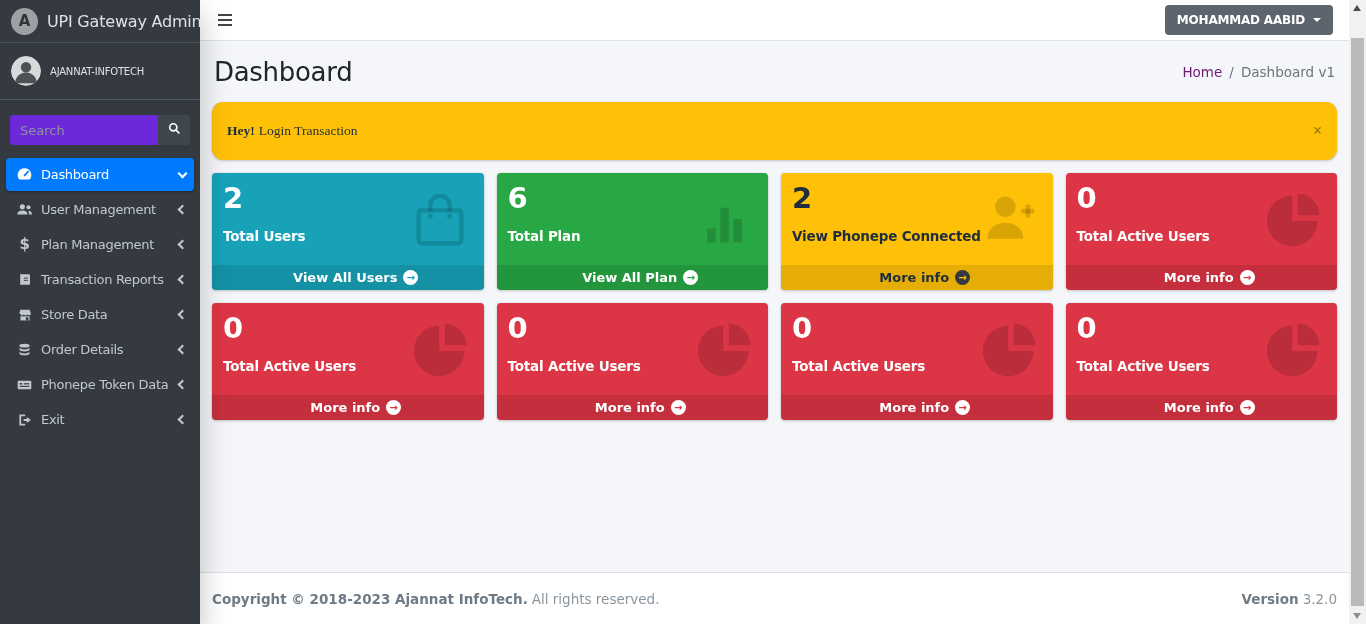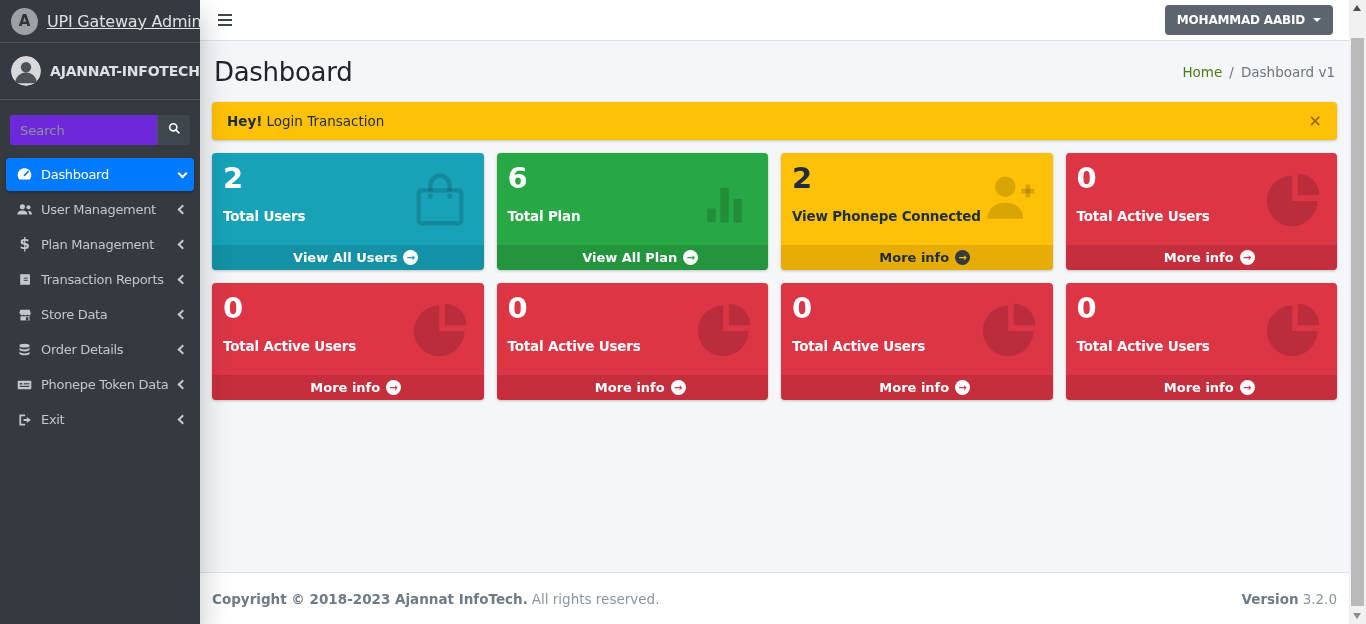--- a/index.html
+++ b/index.html
@@ -5,25 +5,25 @@
   * { box-sizing: border-box; margin: 0; padding: 0; }
   html, body { width: 1366px; height: 624px; overflow: hidden; }
   body { font-family: "DejaVu Sans", "Liberation Sans", sans-serif; background: #f4f6f9; }
 
   .app { position: absolute; left: 0; top: 0; right: 17px; bottom: 0; display: flex; }
 
   
   .sidebar { width: 200px; flex-shrink: 0; background: #343a40; display: flex; flex-direction: column; box-shadow: 0 14px 28px rgba(0,0,0,.25); z-index: 5; }
   .brand { height: 43px; display: flex; align-items: center; gap: 9px; padding: 0 11px; border-bottom: 1px solid #4b545c; }
   .brand-logo { width: 27px; height: 27px; border-radius: 50%; background: #9ca1a6; color: #2f3337; font-weight: 700; font-size: 15px; display: flex; align-items: center; justify-content: center; flex-shrink: 0; }
-  .brand-text { color: #dee1e4; font-size: 16px; font-weight: 400; white-space: nowrap; letter-spacing: -.2px; text-decoration: underline; }
+  .brand-text { color: #dee1e4; font-size: 16px; font-weight: 400; white-space: nowrap; letter-spacing: -.2px; }
 
   .user-panel { display: flex; align-items: center; gap: 9px; padding: 13px 11px 13px; border-bottom: 1px solid #4f5962; }
   .avatar { width: 30px; height: 30px; border-radius: 50%; overflow: hidden; flex-shrink: 0; }
-  .user-name { color: #dde1e5; font-size: 14px; font-weight: 700; letter-spacing: -.2px; white-space: nowrap; }
+  .user-name { color: #dde1e5; font-size: 10px; font-weight: 400; letter-spacing: -.2px; white-space: nowrap; }
 
   .search-form { display: flex; margin: 15px 10px 11px; height: 30px; }
   .search-form input { flex: 1; min-width: 0; background: #6d28d9; border: none; outline: none; border-radius: 3px 0 0 3px; color: #fff; font-size: 13px; padding: 0 10px; font-family: inherit; }
   .search-form input::placeholder { color: #8d949b; }
   .search-form button { width: 33px; background: #3f474e; border: none; border-left: 1px solid #4b545c; border-radius: 0 3px 3px 0; display: flex; align-items: center; justify-content: center; cursor: pointer; }
 
   .menu { padding: 2px 6px; }
   .menu-item { display: flex; align-items: center; height: 33px; padding: 0 8px; margin-bottom: 2px; border-radius: 4px; color: #c2c7d0; font-size: 13px; letter-spacing: -.3px; cursor: pointer; white-space: nowrap; }
   .menu-item .mi-icon { width: 21px; margin-right: 6px; display: flex; align-items: center; justify-content: center; flex-shrink: 0; }
   .menu-item.active { background: #007bff; color: #fff; box-shadow: 0 1px 3px rgba(0,0,0,.3); }
@@ -37,23 +37,23 @@
   .navbar { height: 41px; background: #fff; border-bottom: 1px solid #dee2e6; display: flex; align-items: center; padding: 0 16px; flex-shrink: 0; }
   .hamburger { display: flex; flex-direction: column; gap: 3px; cursor: pointer; padding: 4px 2px; }
   .hamburger span { display: block; width: 14px; height: 2px; background: #3f454b; }
   .user-btn { margin-left: auto; background: #5c646d; color: #fff; border: none; border-radius: 4px; font-family: inherit; font-size: 12px; font-weight: 700; letter-spacing: -.2px; padding: 8px 12px; display: flex; align-items: center; gap: 8px; cursor: pointer; }
   .caret-down { width: 0; height: 0; border-left: 4px solid transparent; border-right: 4px solid transparent; border-top: 4px solid #fff; }
 
   .content { flex: 1; padding: 0 12px; overflow: hidden; }
   .content-header { display: flex; align-items: center; justify-content: space-between; padding: 16px 2px 15px; }
   .page-title { font-size: 26px; font-weight: 400; color: #212529; letter-spacing: -.3px; }
   .breadcrumb { font-size: 13.5px; color: #6c757d; display: flex; align-items: center; gap: 7px; }
-  .breadcrumb a { color: #4d7c0f; text-decoration: none; cursor: pointer; }
-
-  .alert { background: #ffc107; border-radius: 4px; padding: 11px 15px; display: flex; align-items: center; color: #1f2d3d; font-size: 13.5px; margin-bottom: 13px; box-shadow: 0 0 1px rgba(0,0,0,.125), 0 1px 3px rgba(0,0,0,.2); }
+  .breadcrumb a { color: #701a75; text-decoration: none; cursor: pointer; }
+
+  .alert { background: #ffc107; border-radius: 11px; padding: 21px 15px; display: flex; align-items: center; color: #1f2d3d; font-size: 13.5px; margin-bottom: 13px; box-shadow: 0 0 1px rgba(0,0,0,.125), 0 1px 3px rgba(0,0,0,.2); font-family: Liberation Serif, serif; }
   .alert b { margin-right: 4px; }
   .alert .close-x { margin-left: auto; color: rgba(0,0,0,.42); font-size: 16px; font-weight: 700; cursor: pointer; line-height: 1; }
 
   .boxes { display: grid; grid-template-columns: repeat(4, 1fr); gap: 13px; margin-bottom: 13px; }
   .small-box { border-radius: 4px; position: relative; overflow: hidden; color: #fff; box-shadow: 0 0 1px rgba(0,0,0,.125), 0 1px 3px rgba(0,0,0,.2); }
   .sb-inner { height: 92px; padding: 9px 11px; position: relative; z-index: 1; }
   .sb-value { font-size: 29px; font-weight: 700; line-height: 1.15; }
   .sb-label { font-size: 13.5px; font-weight: 600; margin-top: 13px; letter-spacing: -.2px; white-space: nowrap; }
   .sb-icon { position: absolute; right: 12px; top: 16px; color: rgba(0,0,0,.15); z-index: 0; }
   .sb-footer { height: 25px; background: rgba(0,0,0,.1); display: flex; align-items: center; justify-content: center; gap: 6px; font-size: 13px; font-weight: 600; color: #fff; text-decoration: none; cursor: pointer; position: relative; z-index: 1; padding-left: 16px; }

